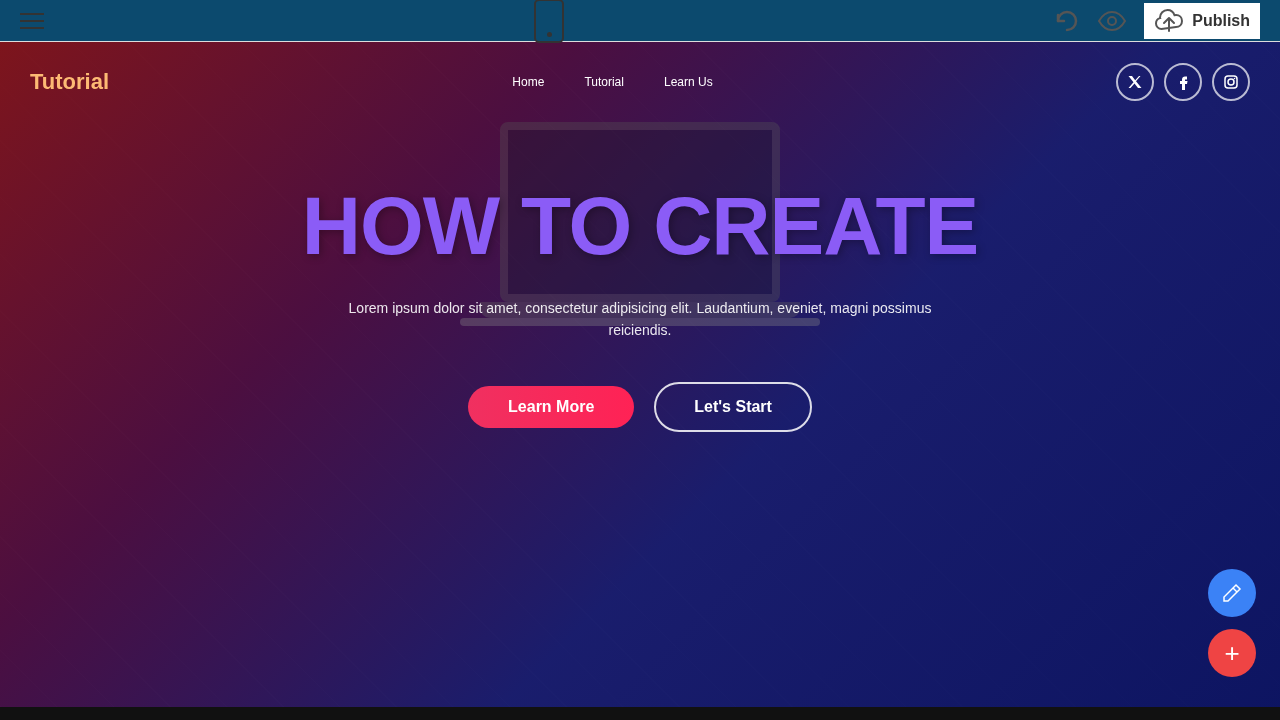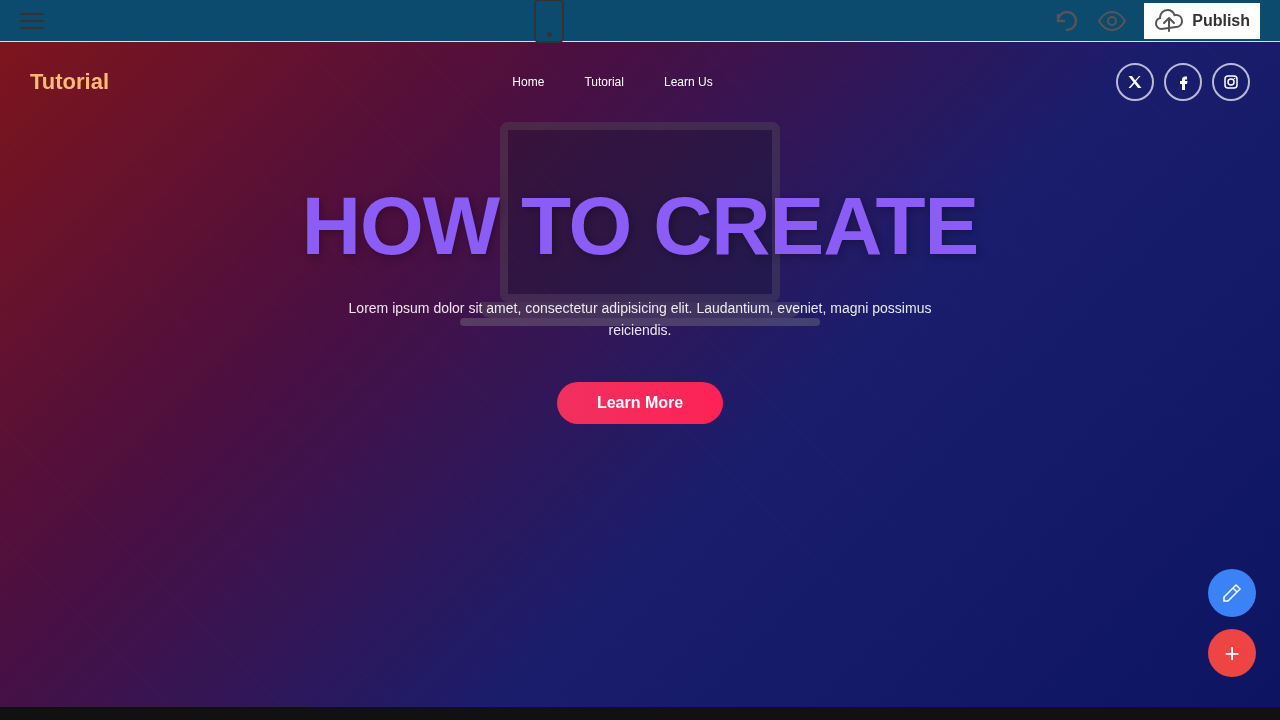--- a/index.html
+++ b/index.html
@@ -309,20 +309,21 @@
     </div>
   </nav>
 
   <div id="hero-content">
     <h1 id="hero-title">
       <span>HOW TO CREATE</span><br>
     </h1>
     <p id="hero-subtitle">Lorem ipsum dolor sit amet, consectetur adipisicing elit. Laudantium, eveniet, magni possimus reiciendis.</p>
     <div id="hero-buttons">
       <button class="btn-learn-more">Learn More</button>
+      <button class="btn-lets-start">Let's Start</button>
     </div>
   </div>
 
   <div id="fab-container">
     <button class="fab-btn fab-edit">
       <svg width="22" height="22" viewBox="0 0 22 22" fill="white">
         <path d="M15 3L19 7L7 19H3V15L15 3Z" stroke="white" stroke-width="1.5" fill="none"></path>
         <line x1="12" y1="6" x2="16" y2="10" stroke="white" stroke-width="1.5"></line>
       </svg>
     </button>

